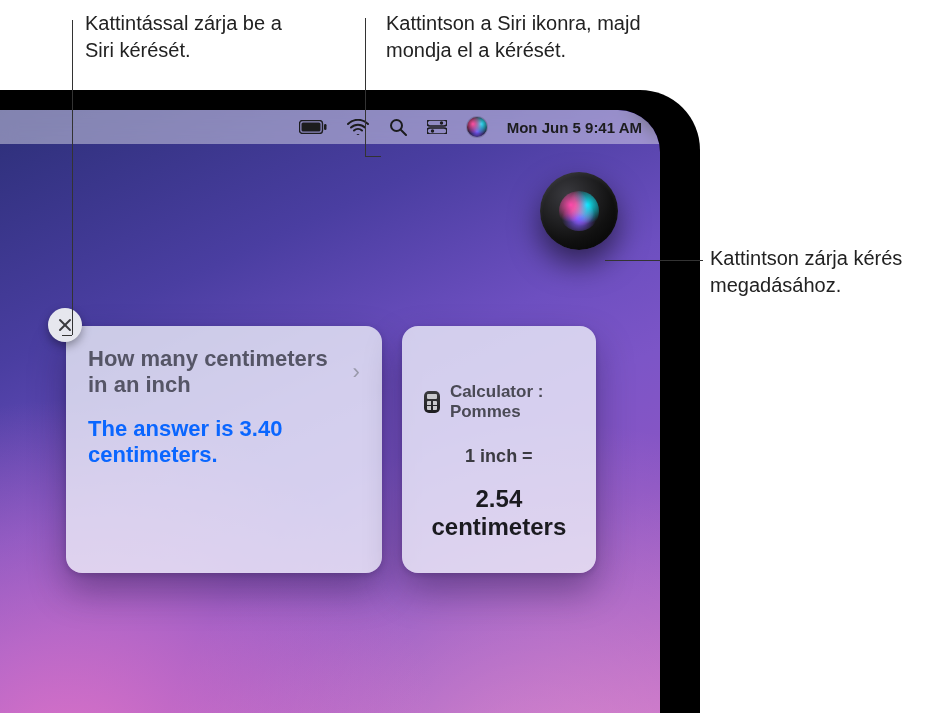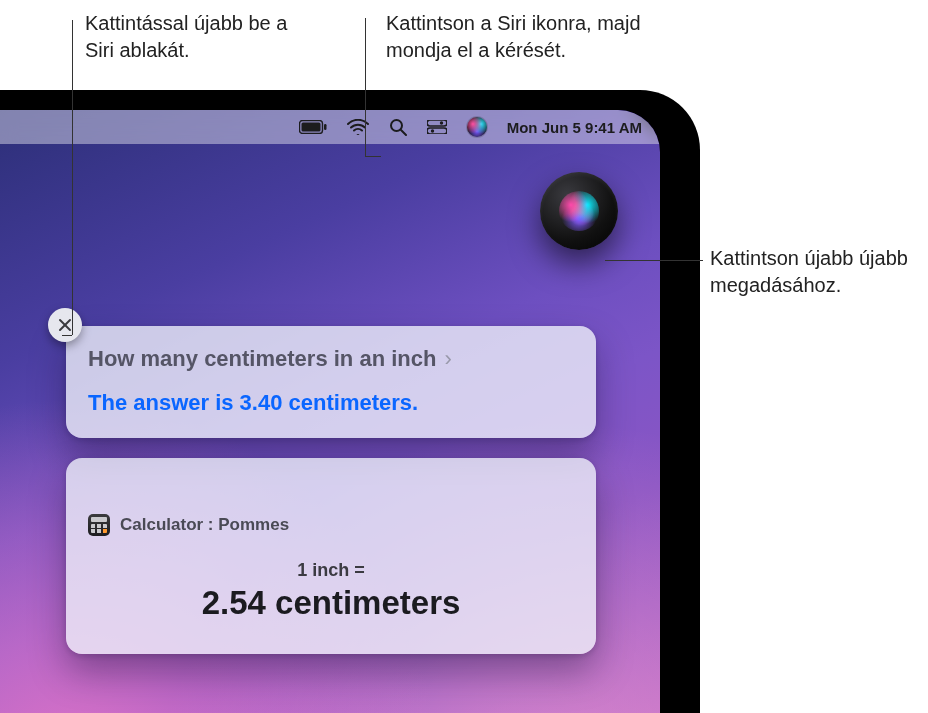--- a/index.html
+++ b/index.html
@@ -108,21 +108,20 @@
       #111;
     box-shadow: 0 0 0 1px rgba(0,0,0,0.15);
   }
 
   
   .card-stack {
     position: absolute;
     left: 66px; top: 216px;
     width: 530px;
     display: flex;
-    flex-direction: column;
     gap: 20px;
   }
   .card {
     background: rgba(240,242,250,0.78);
     border-radius: 16px;
     box-shadow: 0 18px 36px rgba(20,10,50,0.38), 0 2px 6px rgba(20,10,50,0.18);
     padding: 20px 22px 22px;
     position: relative;
   }
   .close-btn {
@@ -166,30 +165,30 @@
     background:
       linear-gradient(#c9c9cd,#c9c9cd) 0 0/4px 4px no-repeat,
       linear-gradient(#c9c9cd,#c9c9cd) 6px 0/4px 4px no-repeat,
       linear-gradient(#c9c9cd,#c9c9cd) 12px 0/4px 4px no-repeat,
       linear-gradient(#c9c9cd,#c9c9cd) 0 5px/4px 4px no-repeat,
       linear-gradient(#c9c9cd,#c9c9cd) 6px 5px/4px 4px no-repeat,
       linear-gradient(#ff9a2f,#ff9a2f) 12px 5px/4px 4px no-repeat;
   }
   .calc-body { text-align: center; padding: 24px 0 10px; }
   .calc-line1 { font-size: 18px; font-weight: 600; color: #3b3b42; }
-  .calc-line2 { font-size: 33px; font-weight: 800; color: #1b1b20; margin-top:3px; }
+  .calc-line2 { font-size: 24px; font-weight: 800; color: #1b1b20; margin-top:18px; }
 
   svg { display:block; }
 </style>
 </head>
 <body>
 
-<div class="callout c1">Kattintással újabb be a Siri ablakát.</div>
+<div class="callout c1">Kattintással zárja be a Siri kérését.</div>
 <div class="callout c2">Kattintson a Siri ikonra, majd mondja el a kérését.</div>
-<div class="callout c3">Kattintson újabb újabb megadásához.</div>
+<div class="callout c3">Kattintson zárja kérés megadásához.</div>
 
 <div class="leader v1"></div>
 <div class="leader h1"></div>
 <div class="leader v2"></div>
 <div class="leader h2"></div>
 <div class="leader h3-a"></div>
 
 <div class="device-area">
   <div class="bezel"></div>
   <div class="screen">

